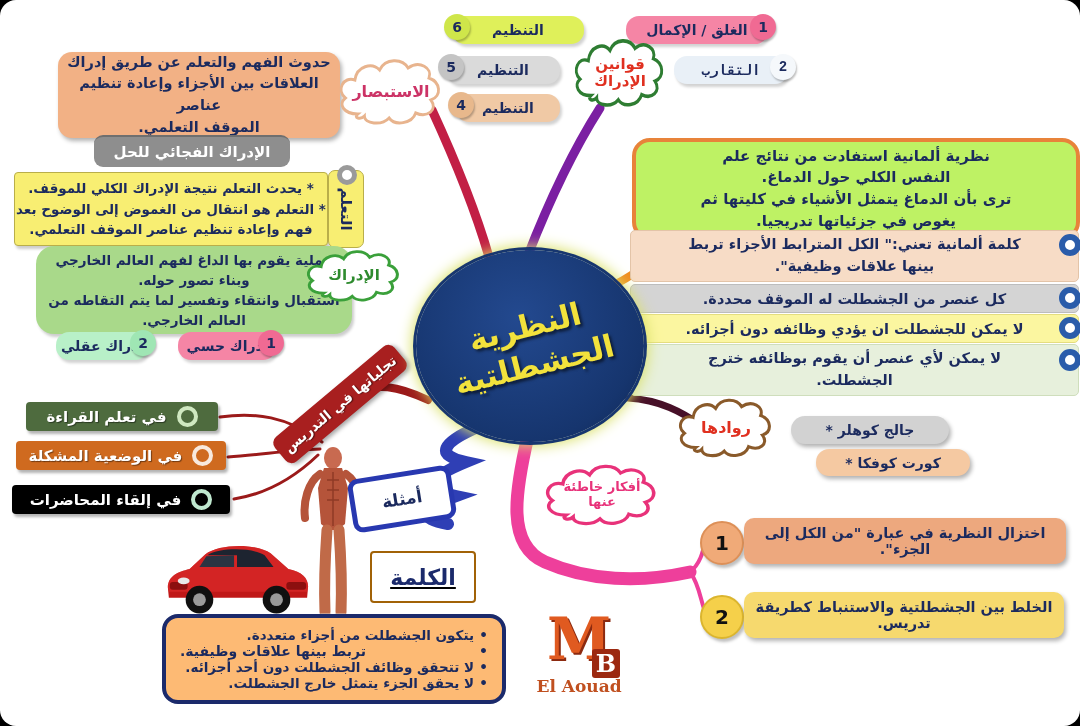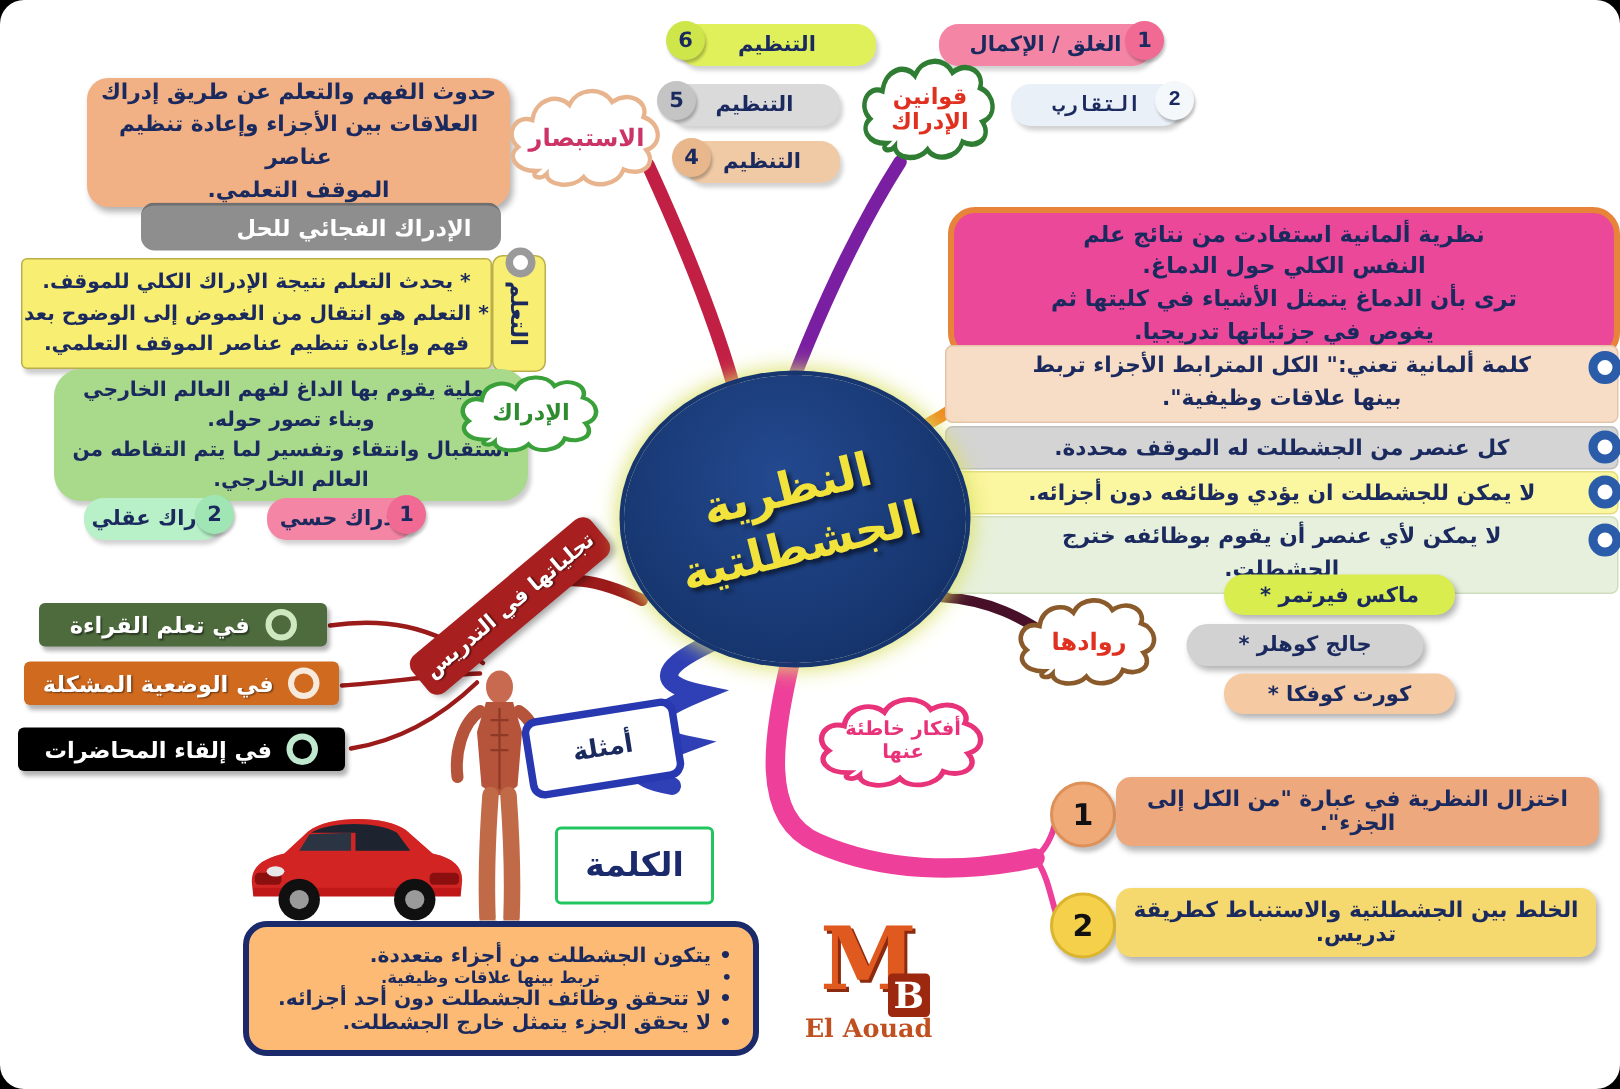--- a/index.html
+++ b/index.html
@@ -57,21 +57,21 @@
       <div>النظرية</div>
       <div>الجشطلتية</div>
     </div>
   </div>
 
   <div class="abs boxc z2 shadowed" style="left:58px;top:52px;width:282px;height:86px;background:#f2b185;border-radius:14px;">
     <div class="txt" style="font-size:14.5px;line-height:1.5;">حدوث الفهم والتعلم عن طريق إدراك
 العلاقات بين الأجزاء وإعادة تنظيم عناصر
 الموقف التعلمي.</div>
   </div>
-  <div class="abs boxc z2" style="left:94px;top:135px;width:196px;height:30px;background:#8e8e8e;border-radius:9px;border-top:2px solid #6f6f6f;padding-left:44px;">
+  <div class="abs boxc z2" style="left:94px;top:135px;width:196px;height:30px;background:#8e8e8e;border-radius:9px;border-top:2px solid #6f6f6f;">
     <div style="color:#fff;font-weight:700;font-size:15px;direction:rtl;">الإدراك الفجائي للحل</div>
   </div>
   <div class="abs cloud" style="left:334px;top:56px;width:114px;height:72px;">
     <svg viewBox="0 0 120 72" preserveAspectRatio="none">
         <path d="M25 58 C10 58 4 48 12 42 C2 34 10 20 22 24 C24 10 40 6 48 14 C54 2 72 2 78 12 C90 4 104 12 100 22 C112 26 114 40 102 44 C110 54 98 62 86 57 C82 68 64 70 58 62 C50 70 32 68 32 60 C28 64 20 62 25 58 Z" fill="#fff" stroke="#e8b48e" stroke-width="3"></path>
       </svg>
     <div class="cloud-text" style="color:#cc3366;font-size:16px;">الاستبصار</div>
   </div>
 
   <div class="abs law" style="left:452px;top:16px;width:132px;background:#dff05a;">
@@ -97,21 +97,21 @@
 
   <div class="abs law" style="left:626px;top:16px;width:142px;background:#f585a5;">
     <span class="law-label">الغلق / الإكمال</span>
     <span class="law-badge b-right" style="background:#f06a93;">1</span>
   </div>
   <div class="abs law" style="left:674px;top:56px;width:114px;background:#e9f0f7;font-family:Liberation Mono, monospace;">
     <span class="law-label">التقارب</span>
     <span class="law-badge b-right" style="background:#f5f8fb;">2</span>
   </div>
 
-  <div class="abs boxc z2" style="left:632px;top:138px;width:440px;height:94px;background:#ec4899;border:4px solid #e8833a;border-radius:18px;">
+  <div class="abs boxc z2" style="left:632px;top:138px;width:440px;height:94px;background:#bef264;border:4px solid #e8833a;border-radius:18px;">
     <div class="txt" style="font-size:15px;line-height:1.45;text-align:center;">نظرية ألمانية استفادت من نتائج علم
 النفس الكلي حول الدماغ.
 ترى بأن الدماغ يتمثل الأشياء في كليتها ثم
 يغوص في جزئياتها تدريجيا.</div>
   </div>
 
   <div class="abs boxc z2" style="left:630px;top:230px;width:447px;height:50px;background:#f7dcc6;border-radius:5px;border:1px solid #e3c4a8;">
     <span class="donut" style="right:-3px;top:3px;"></span>
     <div class="txt" style="font-size:14.5px;line-height:1.5;text-align:center;">كلمة ألمانية تعني:" الكل المترابط الأجزاء تربط
 بينها علاقات وظيفية".</div>
@@ -178,23 +178,20 @@
     <div class="wbox">في إلقاء المحاضرات</div>
     <span class="ring" style="border-color:#bfe8cf;"></span>
   </div>
 
   <div class="abs cloud" style="left:674px;top:396px;width:104px;height:64px;">
     <svg viewBox="0 0 120 72" preserveAspectRatio="none">
         <path d="M25 58 C10 58 4 48 12 42 C2 34 10 20 22 24 C24 10 40 6 48 14 C54 2 72 2 78 12 C90 4 104 12 100 22 C112 26 114 40 102 44 C110 54 98 62 86 57 C82 68 64 70 58 62 C50 70 32 68 32 60 C28 64 20 62 25 58 Z" fill="#fff" stroke="#8a5a2a" stroke-width="3.5"></path>
       </svg>
     <div class="cloud-text" style="color:#e03020;font-size:16px;">روادها</div>
   </div>
-  <div class="abs boxc z2 shadowed" style="left:816px;top:383px;width:154px;height:27px;background:#d9ed4e;border-radius:13px;">
-    <div class="txt" style="font-size:14px;">ماكس فيرتمر  *</div>
-  </div>
   <div class="abs boxc z2 shadowed" style="left:791px;top:416px;width:158px;height:28px;background:#d2d2d2;border-radius:14px;text-align:center;">
     <div class="txt" style="font-size:14px;">جالج كوهلر  *</div>
   </div>
   <div class="abs boxc z2 shadowed" style="left:816px;top:449px;width:154px;height:27px;background:#f5c9a2;border-radius:13px;">
     <div class="txt" style="font-size:14px;">كورت كوفكا  *</div>
   </div>
 
   <div class="abs cloud" style="left:540px;top:462px;width:124px;height:66px;">
     <svg viewBox="0 0 120 72" preserveAspectRatio="none">
         <path d="M25 58 C10 58 4 48 12 42 C2 34 10 20 22 24 C24 10 40 6 48 14 C54 2 72 2 78 12 C90 4 104 12 100 22 C112 26 114 40 102 44 C110 54 98 62 86 57 C82 68 64 70 58 62 C50 70 32 68 32 60 C28 64 20 62 25 58 Z" fill="#fff" stroke="#e8327a" stroke-width="3.5"></path>
@@ -212,21 +209,21 @@
     <div style="font-weight:700;font-size:20px;color:#111;">2</div>
   </div>
   <div class="abs boxc z2 shadowed" style="left:744px;top:592px;width:320px;height:46px;background:#f6d96e;border-radius:10px;">
     <div class="txt" style="font-size:14.5px;">الخلط بين الجشطلتية والاستنباط كطريقة تدريس.</div>
   </div>
 
   <div class="abs boxc z3" style="left:350px;top:472px;width:94px;height:44px;background:#fff;border:5px solid #2838b0;border-radius:10px;transform:rotate(-9deg);">
     <div class="txt" style="font-size:17px;">أمثلة</div>
   </div>
 
-  <div class="abs boxc z3" style="left:370px;top:551px;width:102px;height:48px;background:#fff;border:2px solid #22c55e;border-radius:4px;">
+  <div class="abs boxc z3" style="left:370px;top:551px;width:102px;height:48px;background:#fff;border:2px solid #a16207;border-radius:4px;text-decoration:underline;">
     <div class="txt" style="font-size:22px;color:#1b2a6b;">الكلمة</div>
   </div>
 
   <svg class="abs z2" style="left:158px;top:524px;" width="158" height="100" viewBox="0 0 160 100">
     <path d="M10 64 C10 52 20 48 32 45 L48 30 C62 19 100 19 114 29 L132 45 C146 48 152 54 152 63 L151 74 L11 74 Z" fill="#c01818"></path>
     <path d="M10 64 C10 52 20 48 32 45 L48 30 C62 19 100 19 114 29 L132 45 C146 48 152 54 152 63 L151 68 L11 68 Z" fill="#e23030" opacity="0.55"></path>
     <path d="M50 31 C62 23 96 23 108 31 L117 43 L80 43 L80 31 Z" fill="#1d2430"></path>
     <path d="M49 32 L77 31 L77 43 L42 43 Z" fill="#2a3442"></path>
     <rect x="12" y="58" width="18" height="8" rx="3" fill="#8c0f0f"></rect>
     <rect x="130" y="58" width="20" height="8" rx="3" fill="#8c0f0f"></rect>
@@ -244,21 +241,21 @@
     <path d="M26 28 C14 36 9 56 11 72" stroke="#b5543a" stroke-width="8" stroke-linecap="round" fill="none"></path>
     <path d="M52 28 C64 36 69 56 67 72" stroke="#b5543a" stroke-width="8" stroke-linecap="round" fill="none"></path>
     <path d="M33 84 C31 112 30 140 31 166" stroke="#c06a48" stroke-width="11" stroke-linecap="round" fill="none"></path>
     <path d="M45 84 C47 112 48 140 47 166" stroke="#c06a48" stroke-width="11" stroke-linecap="round" fill="none"></path>
     <path d="M27 170 L36 170 M42 170 L51 170" stroke="#d8d0c8" stroke-width="5" stroke-linecap="round"></path>
   </svg>
 
   <div class="abs z2" style="left:162px;top:614px;width:344px;height:90px;background:#fdba74;border:4px solid #1b2a6b;border-radius:16px;
               display:flex;flex-direction:column;justify-content:center;padding:4px 14px;box-sizing:border-box;">
     <div class="txt bline" style="font-size:13.5px;text-align:right;padding-right:14px;position:relative;">يتكون الجشطلت من أجزاء متعددة.</div>
-    <div class="txt bline" style="font-size:11px;text-align:center;padding-right:14px;position:relative;">تربط بينها علاقات وظيفية.</div>
+    <div class="txt bline" style="font-size:14px;text-align:left;padding-right:14px;position:relative;">تربط بينها علاقات وظيفية.</div>
     <div class="txt bline" style="font-size:13.5px;text-align:right;padding-right:14px;position:relative;">لا تتحقق وظائف الجشطلت دون أحد أجزائه.</div>
     <div class="txt bline" style="font-size:13.5px;text-align:right;padding-right:14px;position:relative;">لا يحقق الجزء يتمثل خارج الجشطلت.</div>
   </div>
   <style>.bline::before{content:"•";position:absolute;right:0;color:#1b2a5e;}</style>
 
   <div class="abs z2" style="left:524px;top:610px;width:110px;height:100px;text-align:center;">
     <div style="position:relative;height:66px;">
       <span style="font-weight:700;font-size:58px;line-height:1;color:#e05a20;text-shadow:2px 2px 0 #8c2a10;font-family:'DejaVu Serif',serif;">M</span>
       <span style="position:absolute;right:14px;bottom:-2px;font-weight:700;font-size:24px;color:#fff;background:#9c2810;padding:0 4px;border-radius:3px;font-family:'DejaVu Serif',serif;">B</span>
     </div>

